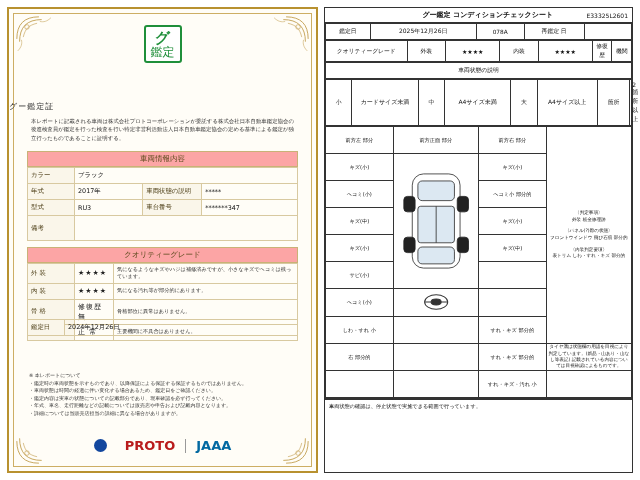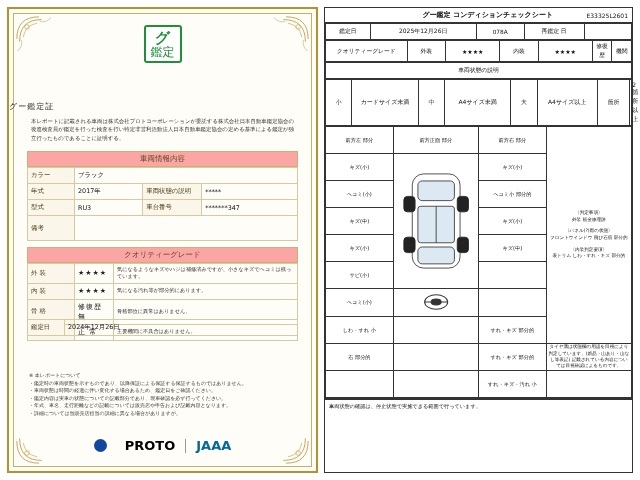--- a/index.html
+++ b/index.html
@@ -26,21 +26,21 @@
   .blurb{position:absolute;top:108px;left:22px;right:22px;font-size:5.4px;line-height:1.55;color:#333;text-align:justify;}
   .sect{position:absolute;left:18px;right:18px;}
   .sect-head{background:#fca5a5;border:1px solid #c9b277;text-align:center;font-size:7.5px;padding:2px 0;color:#5b4a1c;}
   table.kv{width:100%;border-collapse:collapse;font-size:6.4px;}
   table.kv td{border:1px solid #d8c9a0;padding:2px 3px;vertical-align:middle;height:11px;}
   td.lbl{width:40px;background:#faf6ea;color:#4b3d15;}
   .stars{color:#222;letter-spacing:1px;font-size:7px;}
   .note-sm{font-size:5.2px;color:#333;line-height:1.4;}
   .footer-note{position:absolute;left:20px;right:20px;bottom:54px;font-size:5px;line-height:1.5;color:#333;}
   .logos{position:absolute;left:0;right:0;bottom:18px;display:flex;align-items:center;justify-content:center;gap:10px;}
-  .logo-proto{display:flex;align-items:center;gap:18px;font-size:13px;font-weight:bold;color:#000000;letter-spacing:0;}
+  .logo-proto{display:flex;align-items:center;gap:18px;font-size:13px;font-weight:bold;color:#b91c1c;letter-spacing:0;}
   .logo-dot{width:13px;height:13px;border-radius:50%;background:#13479e;}
   .logo-jaaa{font-size:13px;font-weight:bold;color:#0369a1;}
   .vsep{width:1px;height:14px;background:#999;}
   
   .right{position:relative;width:310px;height:466px;margin:7px 7px 7px 3px;box-sizing:border-box;border:1px solid #333;background:#fff;}
   .r-head{display:flex;justify-content:flex-start;align-items:center;border-bottom:1px solid #333;padding:2px 4px;font-size:6.5px;}
   .r-title{flex:1;text-align:center;font-size:7px;font-weight:bold;}
   .r-id{font-size:6px;}
   table.grid{border-collapse:collapse;width:100%;font-size:6px;table-layout:fixed;}
   table.grid td{border:1px solid #333;padding:1px 2px;text-align:center;height:13px;}

